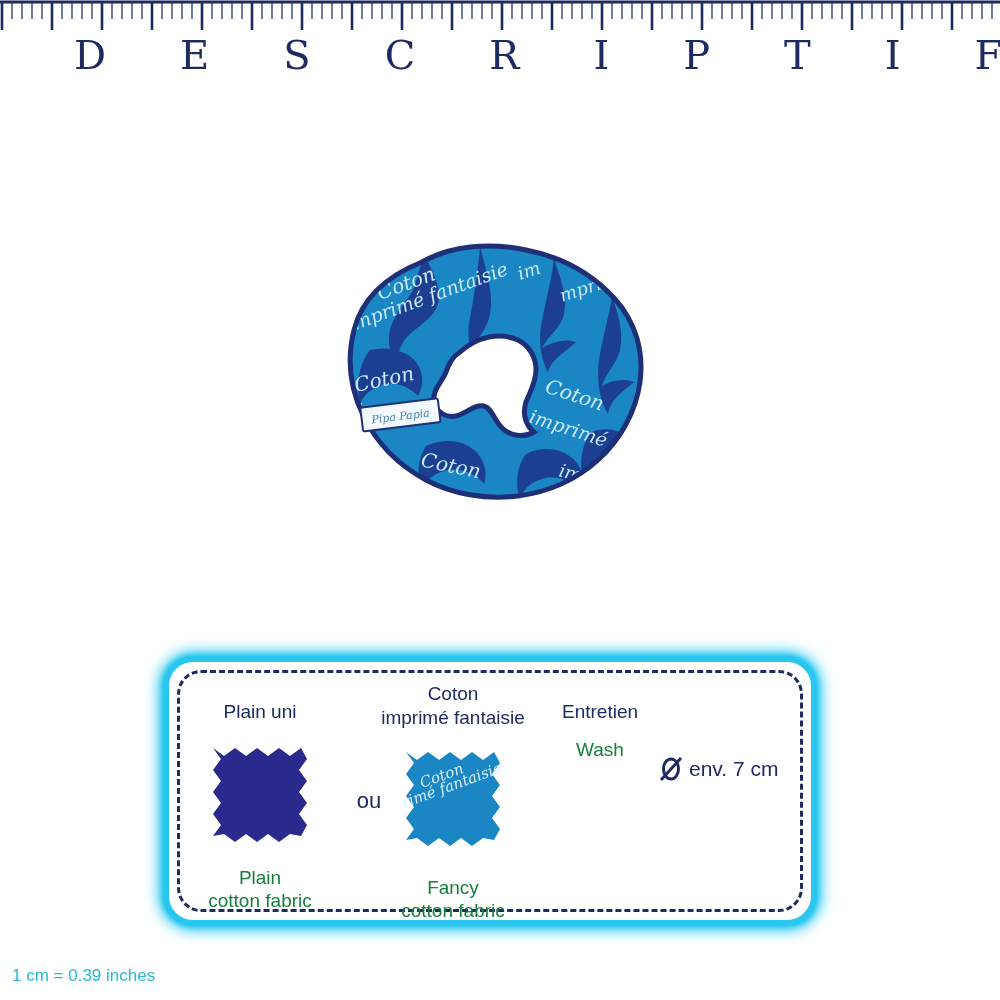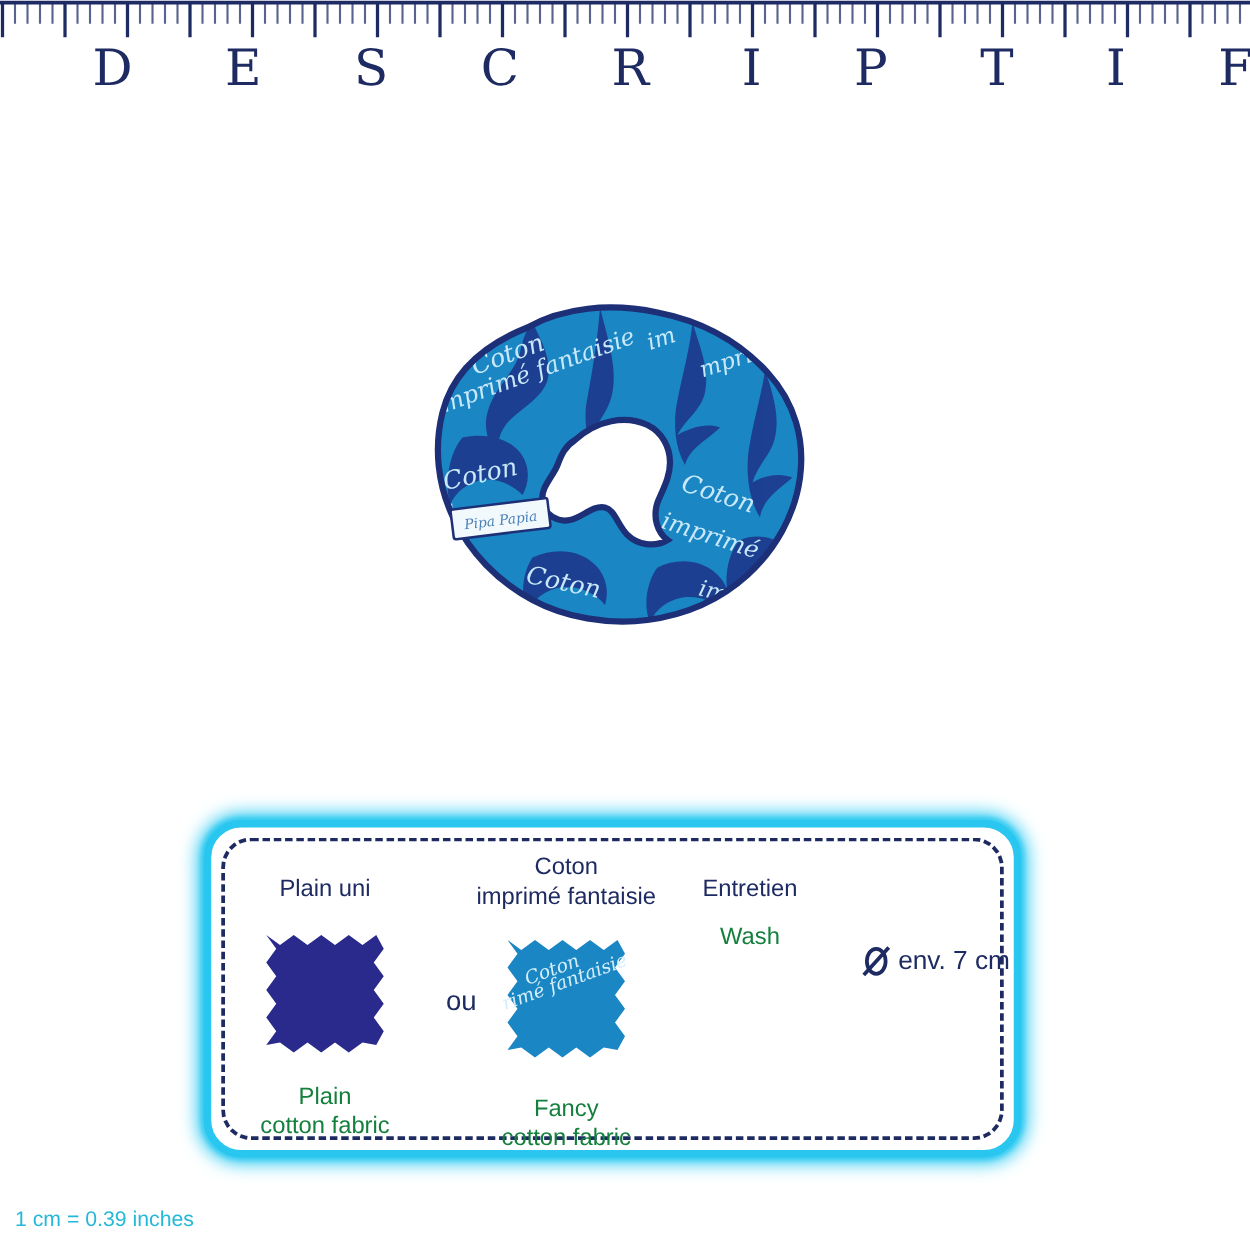--- a/index.html
+++ b/index.html
@@ -129,21 +129,20 @@
     color: #29bede;
     font-size: 24px;
     font-weight: bold;
     line-height: 30px;
   }
   #size-value-row {
     display: flex;
     align-items: center;
     gap: 5px;
     margin-top: 3px;
-    justify-content: flex-end;
   }
   #size-value-text {
     color: #1e2b62;
     font-size: 21px;
   }
 
   
   #conversion-note {
     position: absolute;
     left: 12px;

